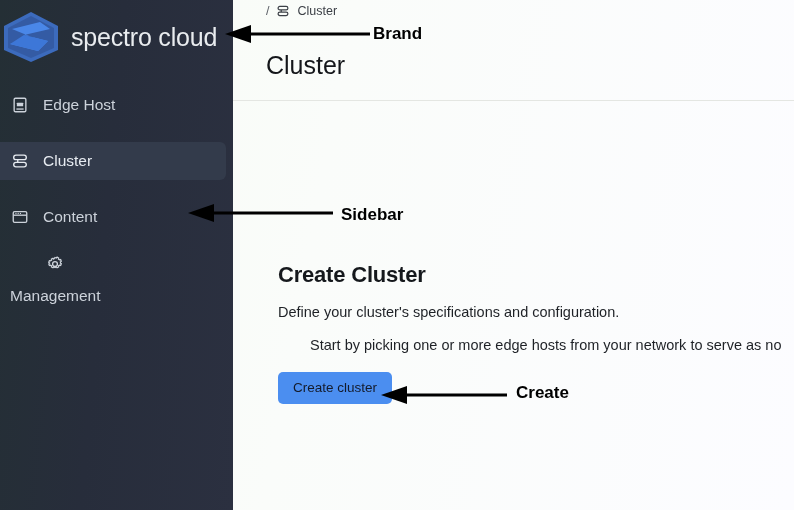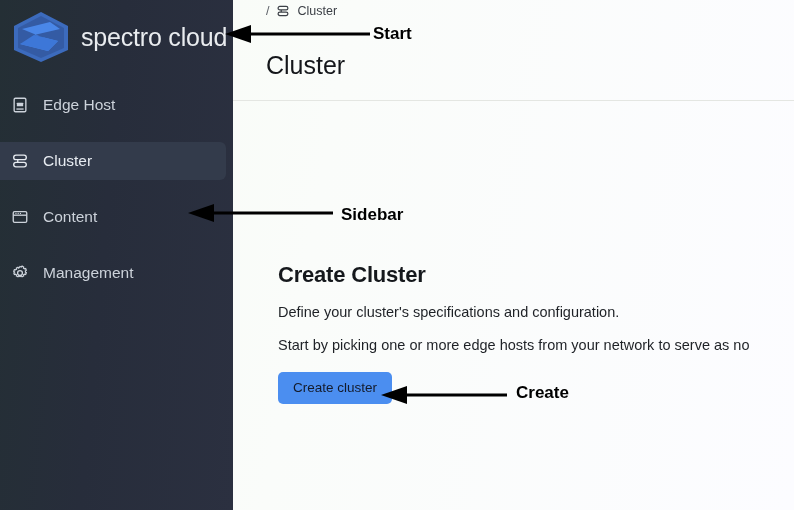--- a/index.html
+++ b/index.html
@@ -17,21 +17,20 @@
 
   
   #sidebar {
     position:absolute; left:0; top:0;
     width:233px; height:510px;
     background:linear-gradient(95deg,#242f35 0%,#272d3b 45%,#2b3040 100%);
   }
   #brand {
     height:74px;
     display:flex; align-items:center;
-    padding-left:10px;
     gap:9px;
   }
   #brand-logo { width:62px; height:54px; flex:0 0 auto; }
   #brand-text {
     font-size:25px; color:#e9ecef; letter-spacing:-0.2px;
     font-weight:400; white-space:nowrap;
   }
   .nav-item {
     position:relative;
     height:38px;
@@ -48,21 +47,21 @@
   }
   .nav-item.active {
     background:#333b4b;
     border-radius:0 6px 6px 0;
     width:226px;
     color:#e7ebf1;
   }
   #nav-edge-host { position:absolute; left:0; top:86px; }
   #nav-cluster   { position:absolute; left:0; top:142px; }
   #nav-content   { position:absolute; left:0; top:198px;text-align:right; }
-  #nav-management{ position:absolute; left:0; top:254px; }
+  #nav-management{ position:absolute; left:0; top:254px;flex-direction:column; }
 
   
   #main {
     position:absolute; left:233px; top:0;
     width:561px; height:510px;
   }
   #breadcrumb {
     position:absolute; left:33px; top:4px;
     display:flex; align-items:center; gap:7px;
     font-size:12.5px; color:#3b3f46;
@@ -82,21 +81,21 @@
   #content-block { position:absolute; left:45px; top:262px; width:516px; }
   #create-heading {
     font-size:22px; font-weight:bold; color:#15181c;
     letter-spacing:-0.2px;
   }
   .body-line {
     font-size:14.5px; color:#1e2126;
     white-space:nowrap;
   }
   #body-line-1 { margin-top:16px; }
-  #body-line-2 { margin-top:17px; }
+  #body-line-2 { margin-top:17px;margin-left:32px; }
   #create-cluster-button {
     margin-top:19px;
     display:inline-block;
     background:#4b8ef0;
     color:#141b2b;
     font-size:13.5px;
     padding:8px 15px 9px;
     border:none; border-radius:5px;
     cursor:pointer;
     font-family:"Liberation Sans", sans-serif;
@@ -206,21 +205,21 @@
       <button id="create-cluster-button">Create cluster</button>
     </div>
   </main>
 
   <span class="anno-arrow" id="anno-logo-arrow">
     <svg width="145" height="20" viewBox="0 0 145 20">
       <line x1="24" y1="10" x2="145" y2="10" stroke="#000" stroke-width="3.2"></line>
       <polygon points="0,10 26,1 26,19" fill="#000"></polygon>
     </svg>
   </span>
-  <span class="anno-label" id="anno-logo-label">Start</span>
+  <span class="anno-label" id="anno-logo-label">Brand</span>
 
   <span class="anno-arrow" id="anno-sidebar-arrow">
     <svg width="145" height="20" viewBox="0 0 145 20">
       <line x1="24" y1="10" x2="145" y2="10" stroke="#000" stroke-width="3.2"></line>
       <polygon points="0,10 26,1 26,19" fill="#000"></polygon>
     </svg>
   </span>
   <span class="anno-label" id="anno-sidebar-label">Sidebar</span>
 
   <span class="anno-arrow" id="anno-brand-arrow">

